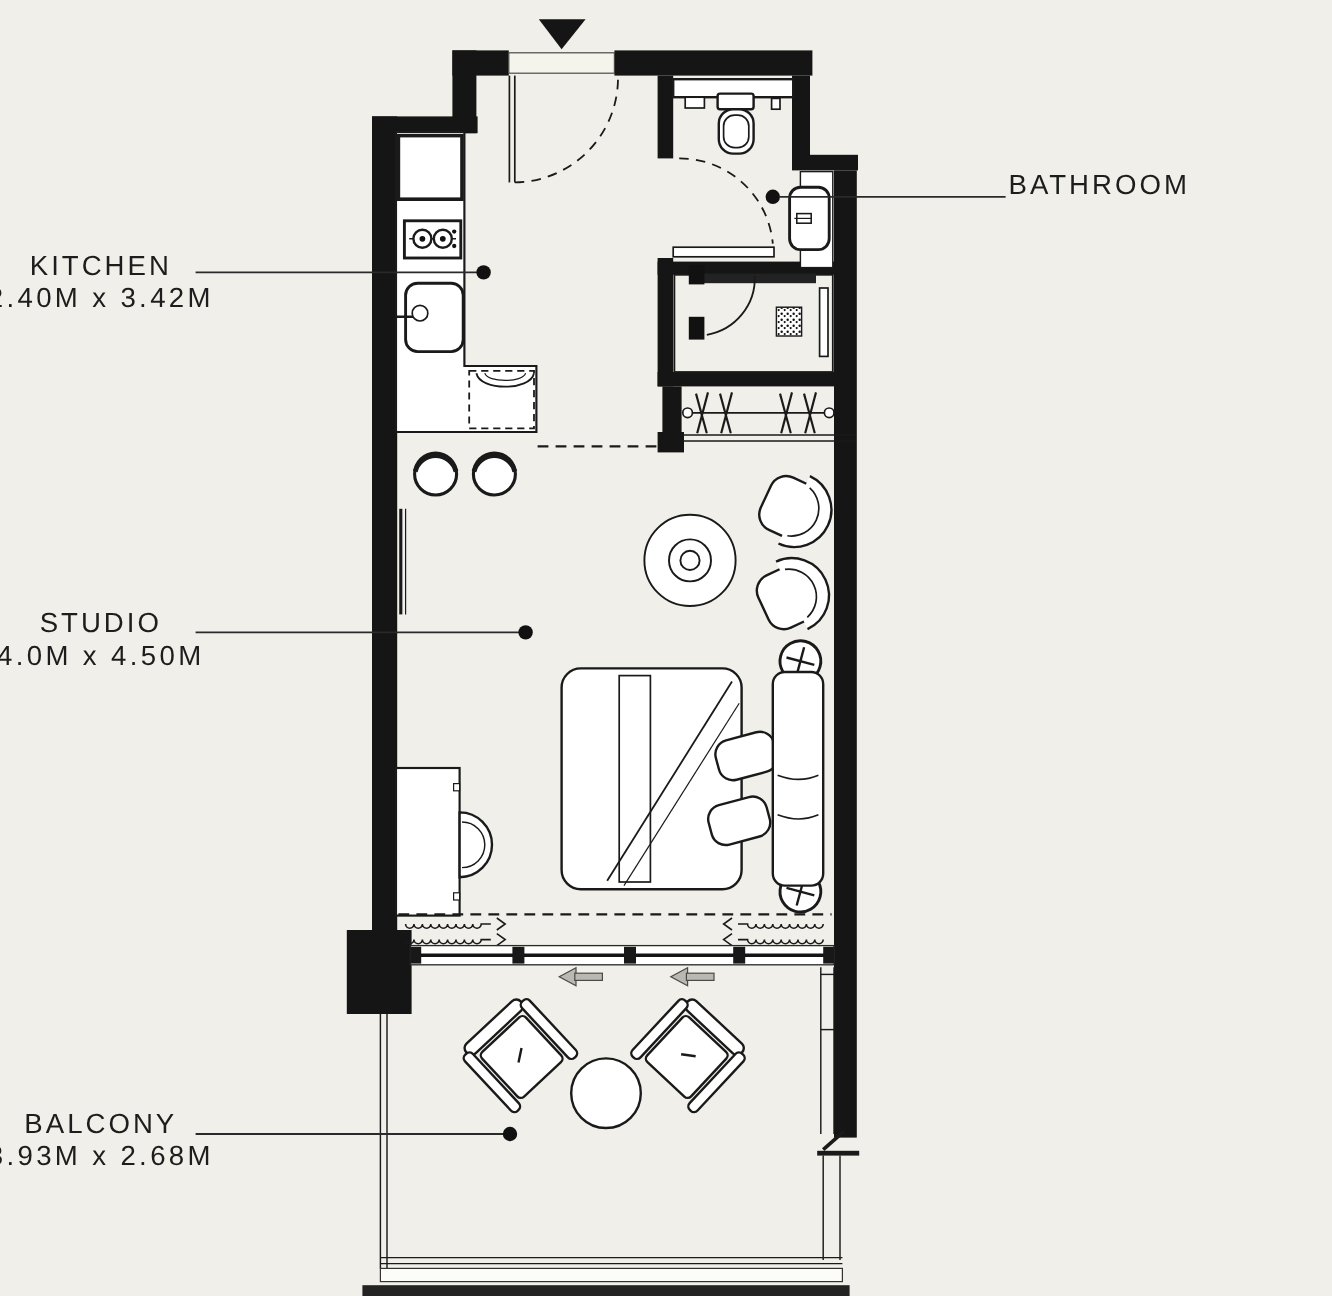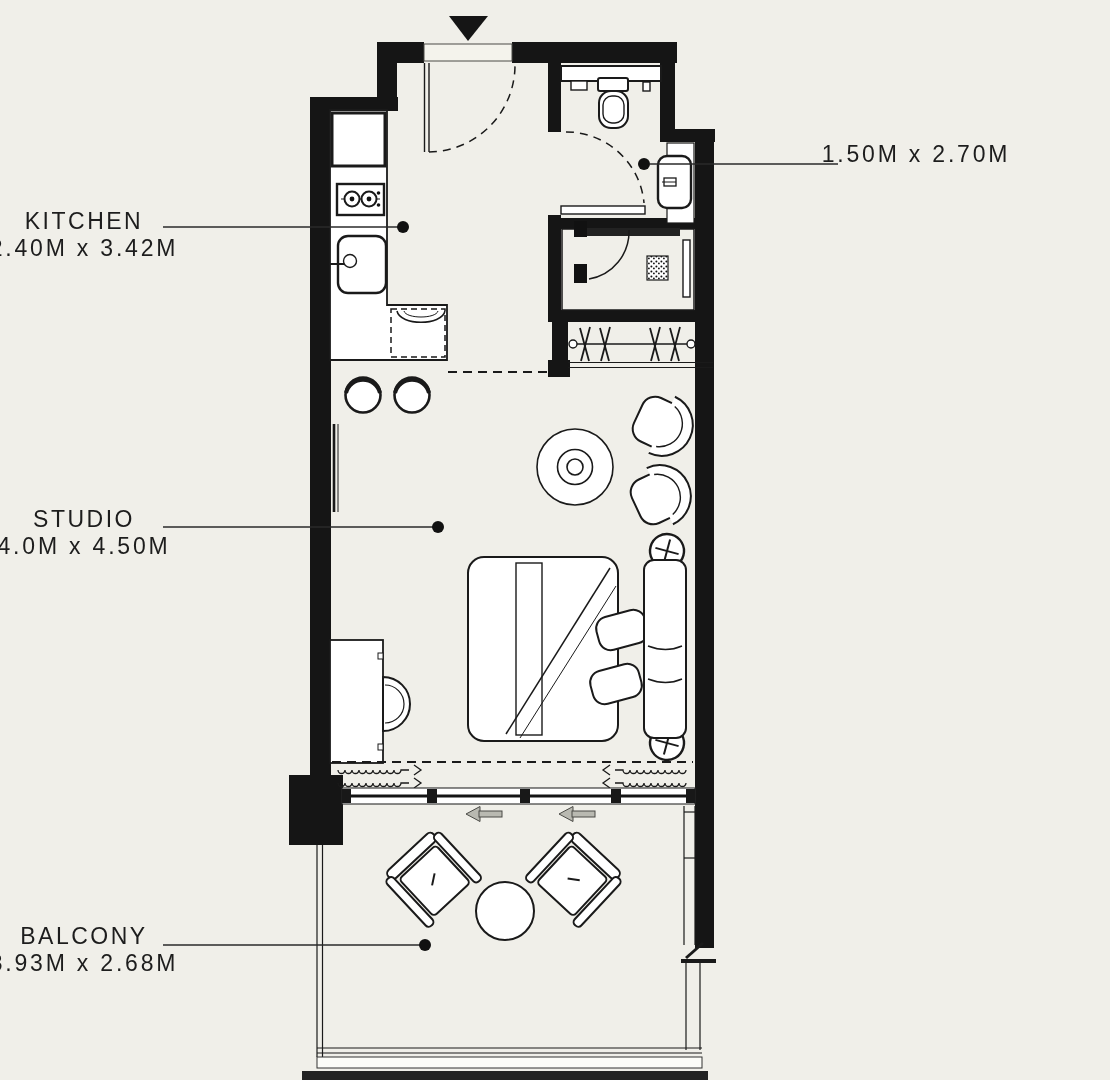--- a/index.html
+++ b/index.html
@@ -280,21 +280,21 @@
       <circle cx="425" cy="945" r="6" stroke="none"></circle>
   </g>
 </svg>
 
 <div class="label" style="left:84px;top:208px;">
   <div>KITCHEN</div>
   <div class="dims">2.40M x 3.42M</div>
 </div>
 
 <div class="label" style="left:916px;top:141px;">
-  <div class="dims">1.50M x 2.70M</div>
+  <div>BATHROOM</div>
 </div>
 
 <div class="label" style="left:84px;top:506px;">
   <div>STUDIO</div>
   <div class="dims">4.0M x 4.50M</div>
 </div>
 
 <div class="label" style="left:84px;top:923px;">
   <div>BALCONY</div>
   <div class="dims">3.93M x 2.68M</div>

